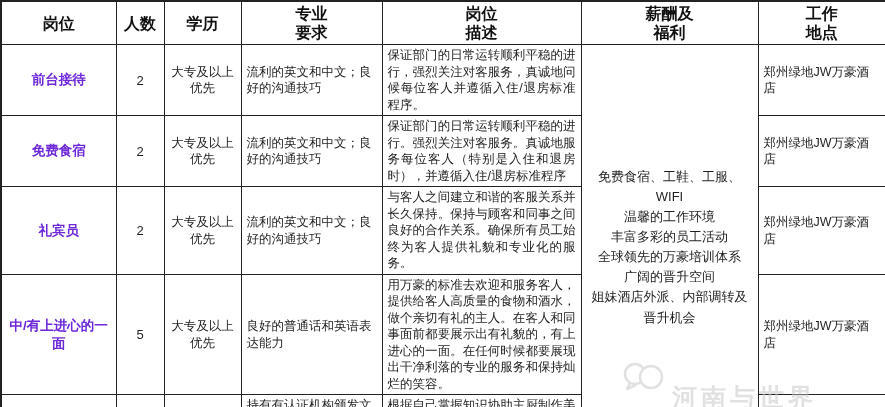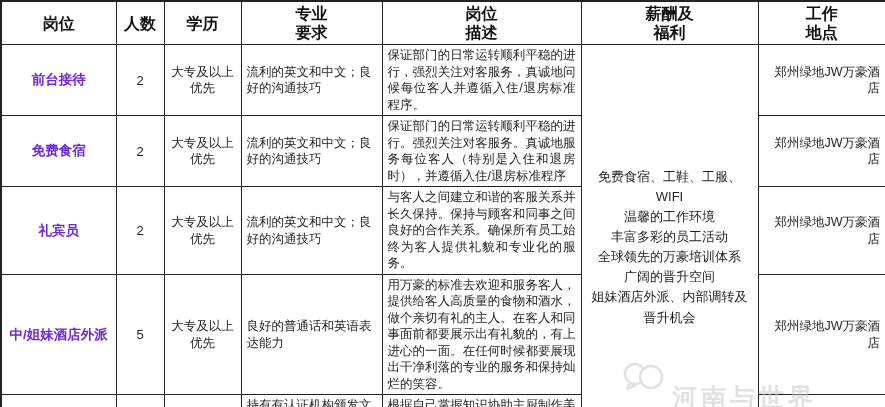--- a/index.html
+++ b/index.html
@@ -36,21 +36,21 @@
     color: #6d28d9;
     font-weight: bold;
     font-size: 13.5px;
     text-align: center;
   }
   td.c-headcount { text-align: center; font-size: 13px; }
   td.c-education { text-align: center; }
   td.c-major     { text-align: left; }
   td.c-desc      { text-align: justify; text-justify: inter-character; }
   td.c-benefits  { text-align: center; font-size: 13px; line-height: 1.55; }
-  td.c-location  { text-align: right; }
+  td.c-location  { text-align: left; }
 
   
   .watermark {
     position: absolute;
     left: 622px; top: 341px;
     width: 262px; height: 62px;
     pointer-events: none;
     opacity: 0.55;
   }
   .wm-row1 {
@@ -131,21 +131,21 @@
       <tr style="height:81px">
         <td class="c-position">礼宾员</td>
         <td class="c-headcount">2</td>
         <td class="c-education">大专及以上
 优先</td>
         <td class="c-major">流利的英文和中文；良好的沟通技巧</td>
         <td class="c-desc">与客人之间建立和谐的客服关系并长久保持。保持与顾客和同事之间良好的合作关系。确保所有员工始终为客人提供礼貌和专业化的服务。</td>
         <td class="c-location">郑州绿地JW万豪酒店</td>
       </tr>
       <tr style="height:105px">
-        <td class="c-position">中/姐妹酒店外派</td>
+        <td class="c-position">中/有上进心的一面</td>
         <td class="c-headcount">5</td>
         <td class="c-education">大专及以上
 优先</td>
         <td class="c-major">良好的普通话和英语表达能力</td>
         <td class="c-desc">用万豪的标准去欢迎和服务客人，提供给客人高质量的食物和酒水，做个亲切有礼的主人。在客人和同事面前都要展示出有礼貌的，有上进心的一面。在任何时候都要展现出干净利落的专业的服务和保持灿烂的笑容。</td>
         <td class="c-location">郑州绿地JW万豪酒店</td>
       </tr>
       <tr style="height:54px">
         <td class="c-position">中/西厨房员工</td>
         <td class="c-headcount">5</td>

